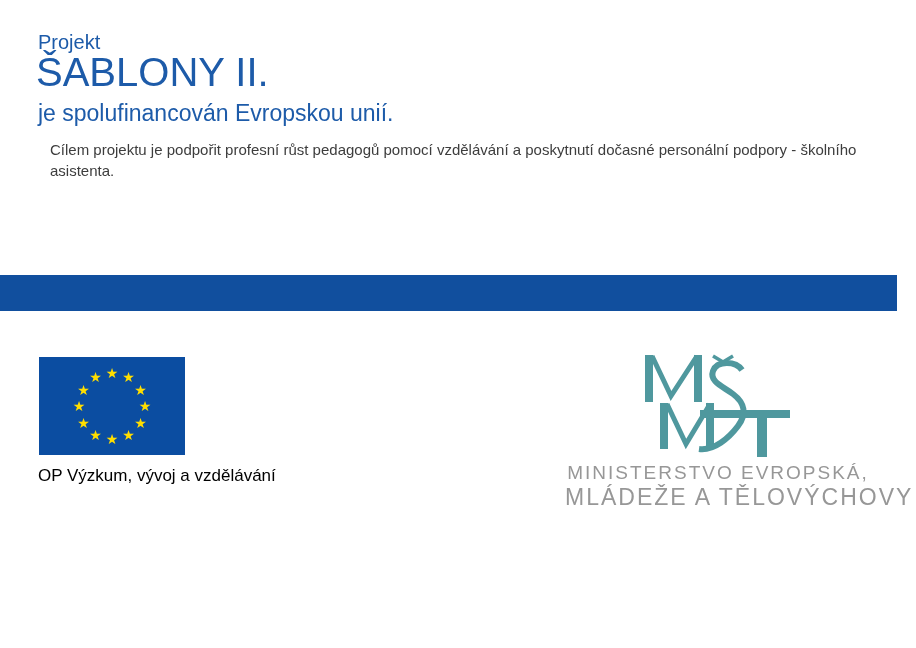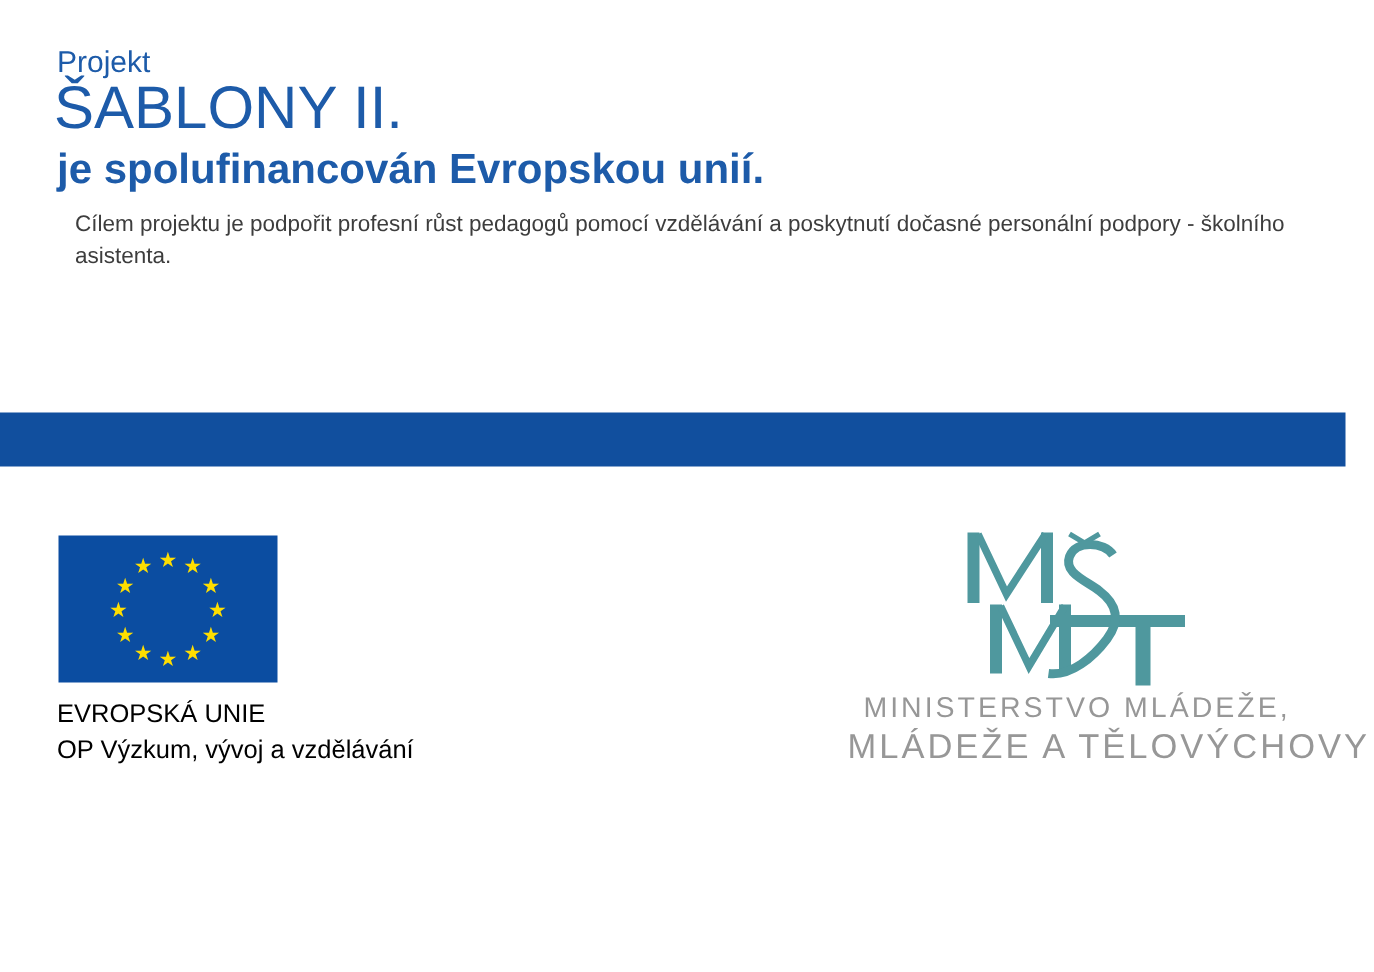--- a/index.html
+++ b/index.html
@@ -20,21 +20,21 @@
     position:absolute;left:38px;top:32px;
     font-size:20px;line-height:20px;color:var(--accent);
   }
   .title{
     position:absolute;left:36px;top:49px;
     font-size:40px;line-height:46px;font-weight:normal;color:var(--accent);
     white-space:nowrap;
   }
   .subtitle{
     position:absolute;left:38px;top:100px;
-    font-size:28px;line-height:26px;font-weight:bold;color:var(--accent);
+    font-size:23px;line-height:26px;font-weight:normal;color:var(--accent);
     white-space:nowrap;
   }
   .description{
     position:absolute;left:38px;top:139px;width:840px;
     font-size:15px;line-height:21px;color:var(--body);margin-left:12px;
   }
   .blue-bar{
     position:absolute;left:0;top:275px;width:897px;height:36px;
     background:var(--bar);
   }
@@ -85,21 +85,20 @@
     <span class="eu-star" style="left: 89.5px; top: 77.5788px;">★</span>
     <span class="eu-star" style="left: 73px; top: 82px;">★</span>
     <span class="eu-star" style="left: 56.5px; top: 77.5788px;">★</span>
     <span class="eu-star" style="left: 44.4212px; top: 65.5px;">★</span>
     <span class="eu-star" style="left: 40px; top: 49px;">★</span>
     <span class="eu-star" style="left: 44.4212px; top: 32.5px;">★</span>
     <span class="eu-star" style="left: 56.5px; top: 20.4212px;">★</span>
   </div>
 
 <div class="eu-text">
-  <div>EVROPSKÁ UNIE</div>
   <div>OP Výzkum, vývoj a vzdělávání</div>
 </div>
 
 <svg class="msmt-svg" width="155" height="110" viewBox="0 0 155 110" role="img" aria-label="MŠMT">
   <g>
     <rect class="msmt-fill" x="5" y="3" width="8" height="47"></rect>
     <rect class="msmt-fill" x="54" y="3" width="8" height="47"></rect>
     <path class="msmt-stroke" d="M 12,4 L 31,44 L 57,4" stroke-width="5"></path>
   </g>
   <g>
@@ -111,15 +110,15 @@
     <rect class="msmt-fill" x="60" y="58" width="90" height="8"></rect>
     <rect class="msmt-fill" x="117" y="58" width="10" height="47"></rect>
   </g>
   <g>
     <path class="msmt-stroke" d="M 73,4 L 83,10 L 93,4" stroke-width="3.5"></path>
     <path class="msmt-stroke" d="M 102,18 C 96,9 77,8 73,19 C 69,30 84,35 93,42 C 105,51 107,62 98,74 C 89,86 74,99 59,97" stroke-width="6"></path>
   </g>
 </svg>
 
 <div class="ministry">
-  <div class="ministry-line1">MINISTERSTVO MLÁDEŽE,</div>
+  <div class="ministry-line1">MINISTERSTVO EVROPSKÁ,</div>
   <div class="ministry-line2">MLÁDEŽE A TĚLOVÝCHOVY</div>
 </div>
 
 </body></html>

